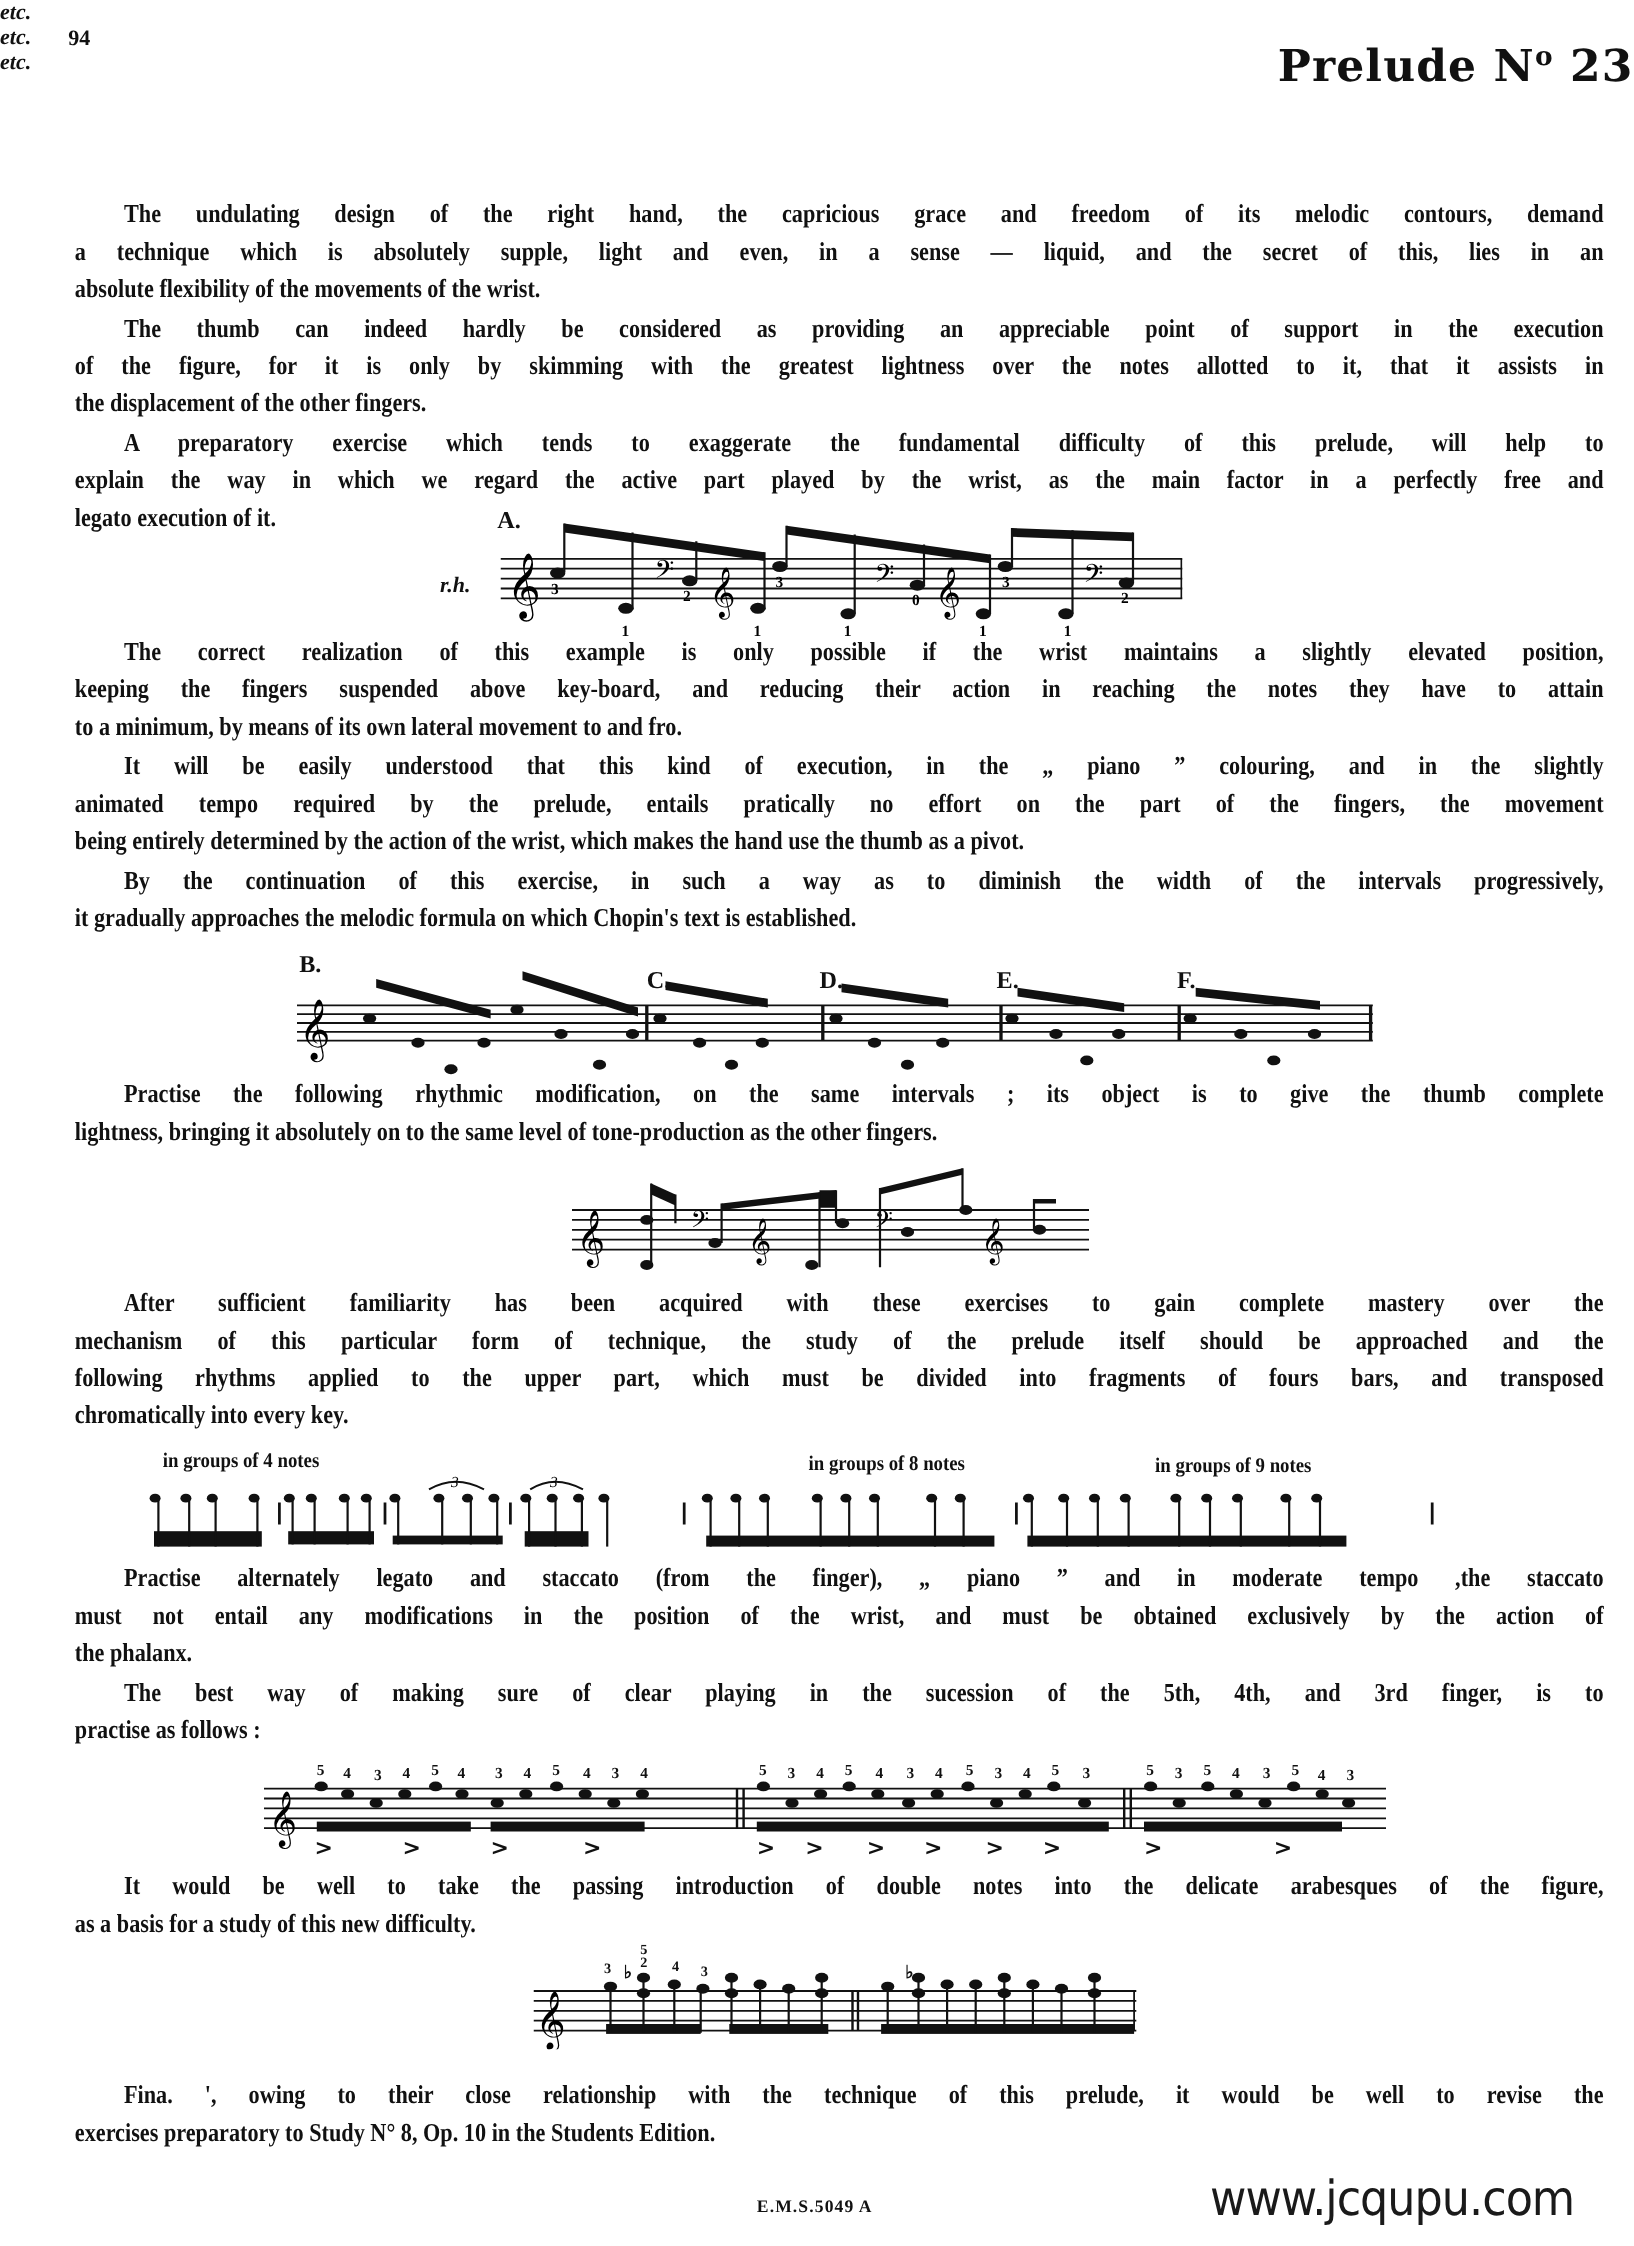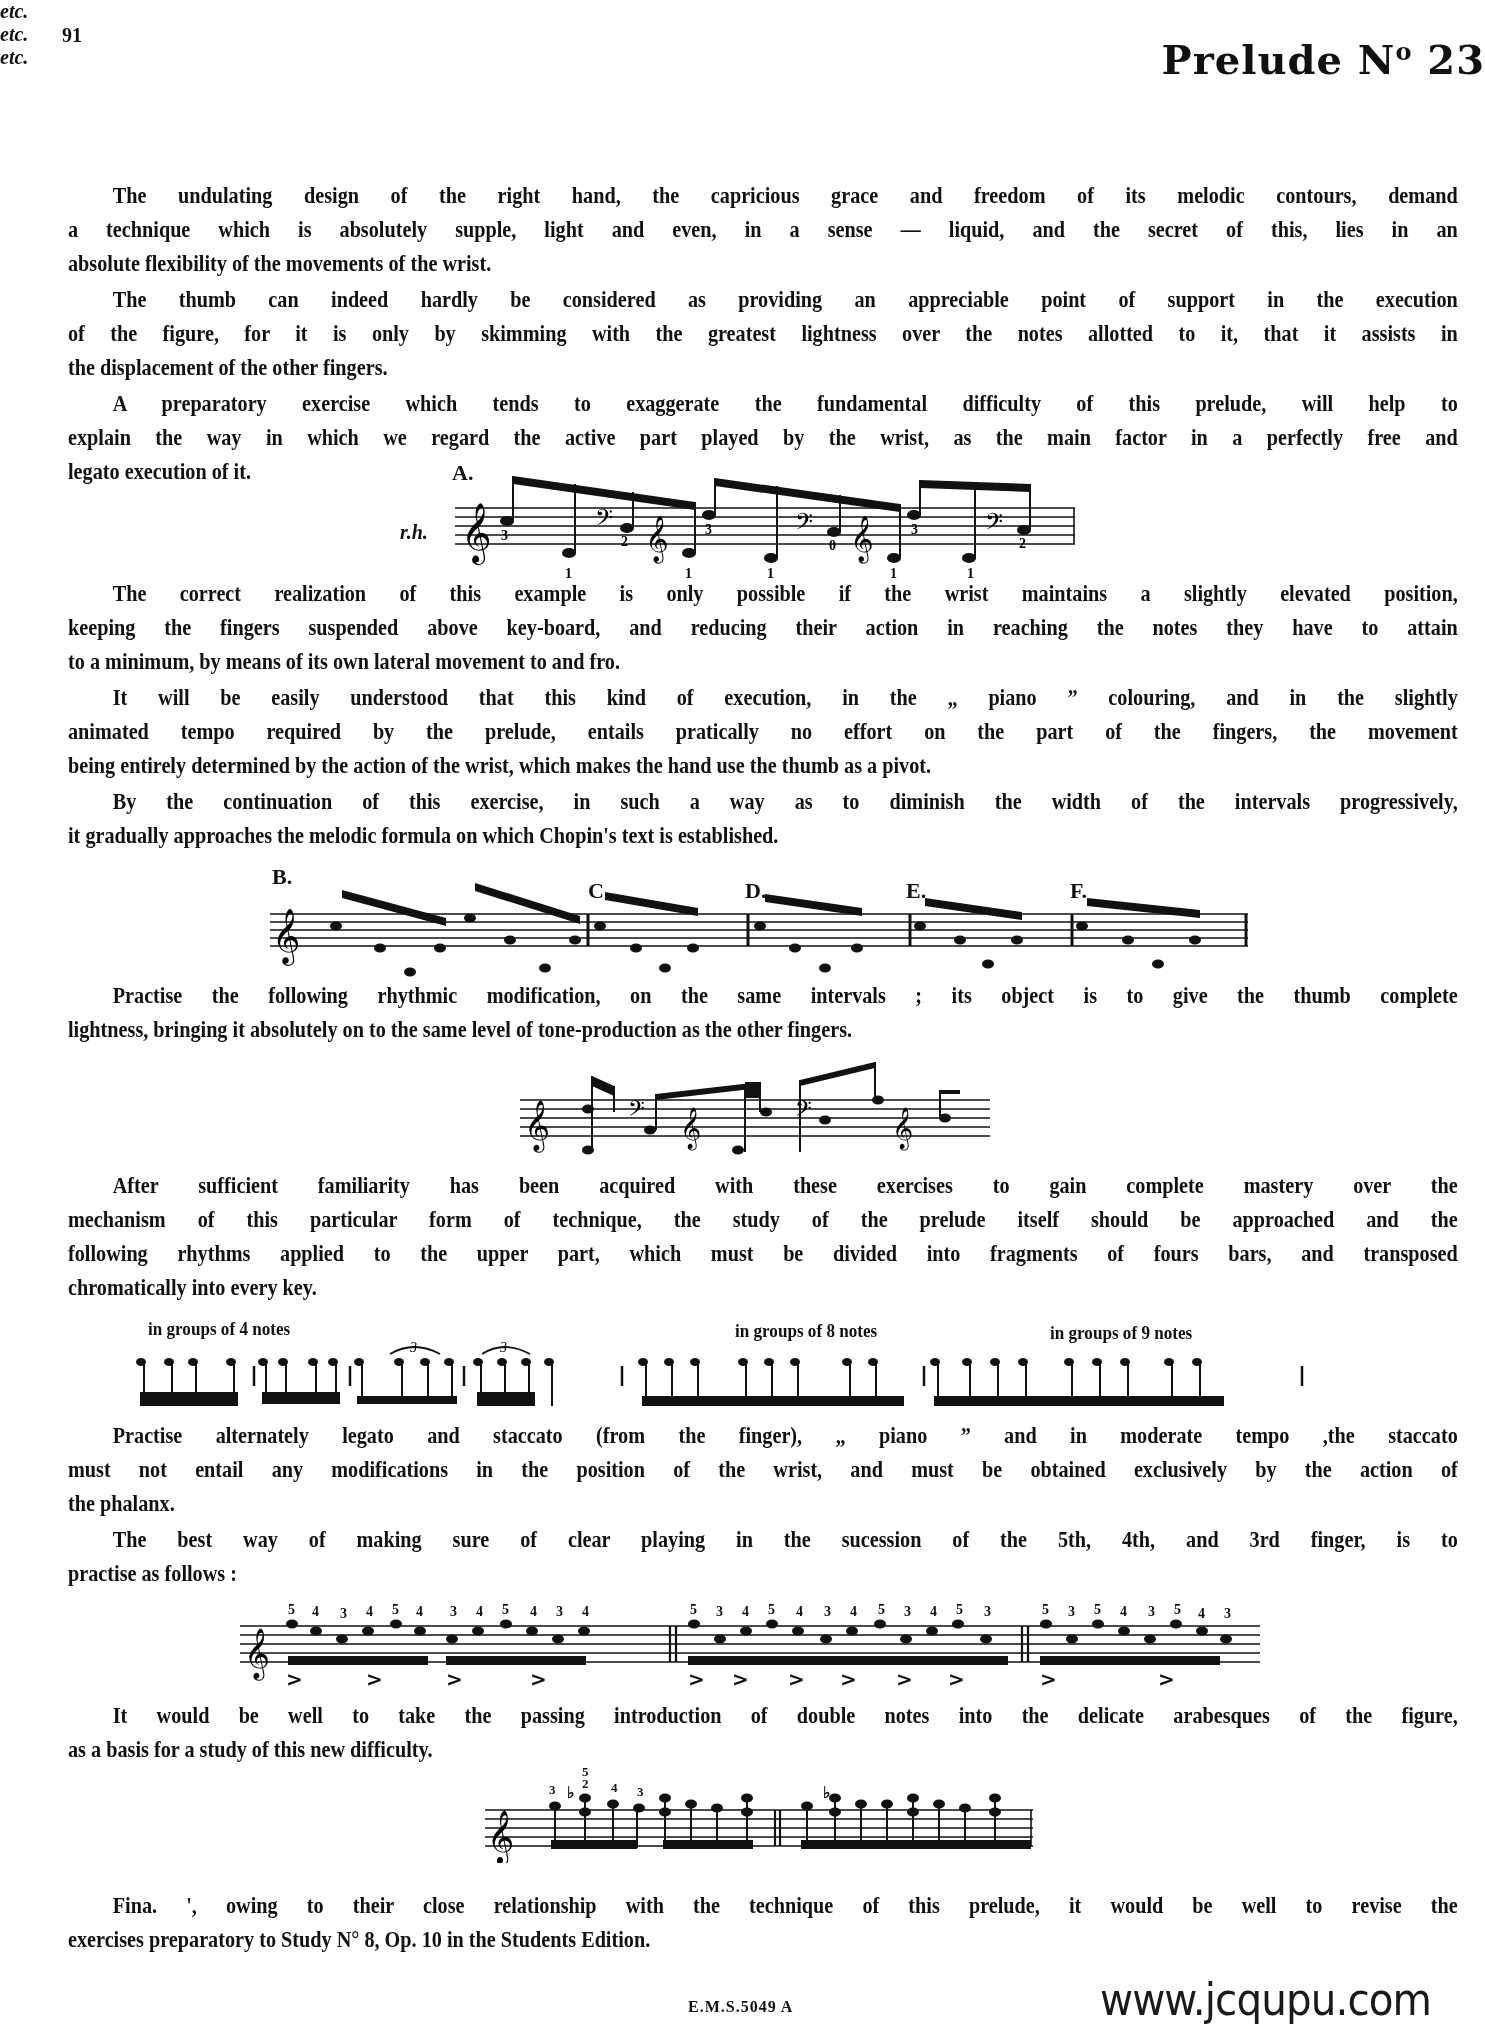--- a/index.html
+++ b/index.html
@@ -42,21 +42,21 @@
     }
     .watermark {
       position: absolute; left: 1100px; top: 1974px;
       font-family: "DejaVu Sans", sans-serif; font-size: 44px; color: #1a1a1a;
       letter-spacing: -1px; transform: scaleX(0.92); transform-origin: left top;
     }
   </style>
 </head>
 <body>
 
-<div class="page-number">91</div>
+<div class="page-number">94</div>
 <div class="title"><span>Prelude N</span><sup>o</sup><span> 23</span></div>
 
 <div class="para" style="top:178px;">
   <span class="line">The undulating design of the right hand, the capricious grace and freedom of its melodic contours, demand</span>
   <span class="line" style="text-indent:0">a technique which is absolutely supple, light and even, in a sense — liquid, and the secret of this, lies in an</span>
   <span class="line last" style="text-indent:0">absolute flexibility of the movements of the wrist.</span>
 </div>
 
 <div class="para" style="top:282px;">
   <span class="line">The thumb can indeed hardly be considered as providing an appreciable point of support in the execution</span>

